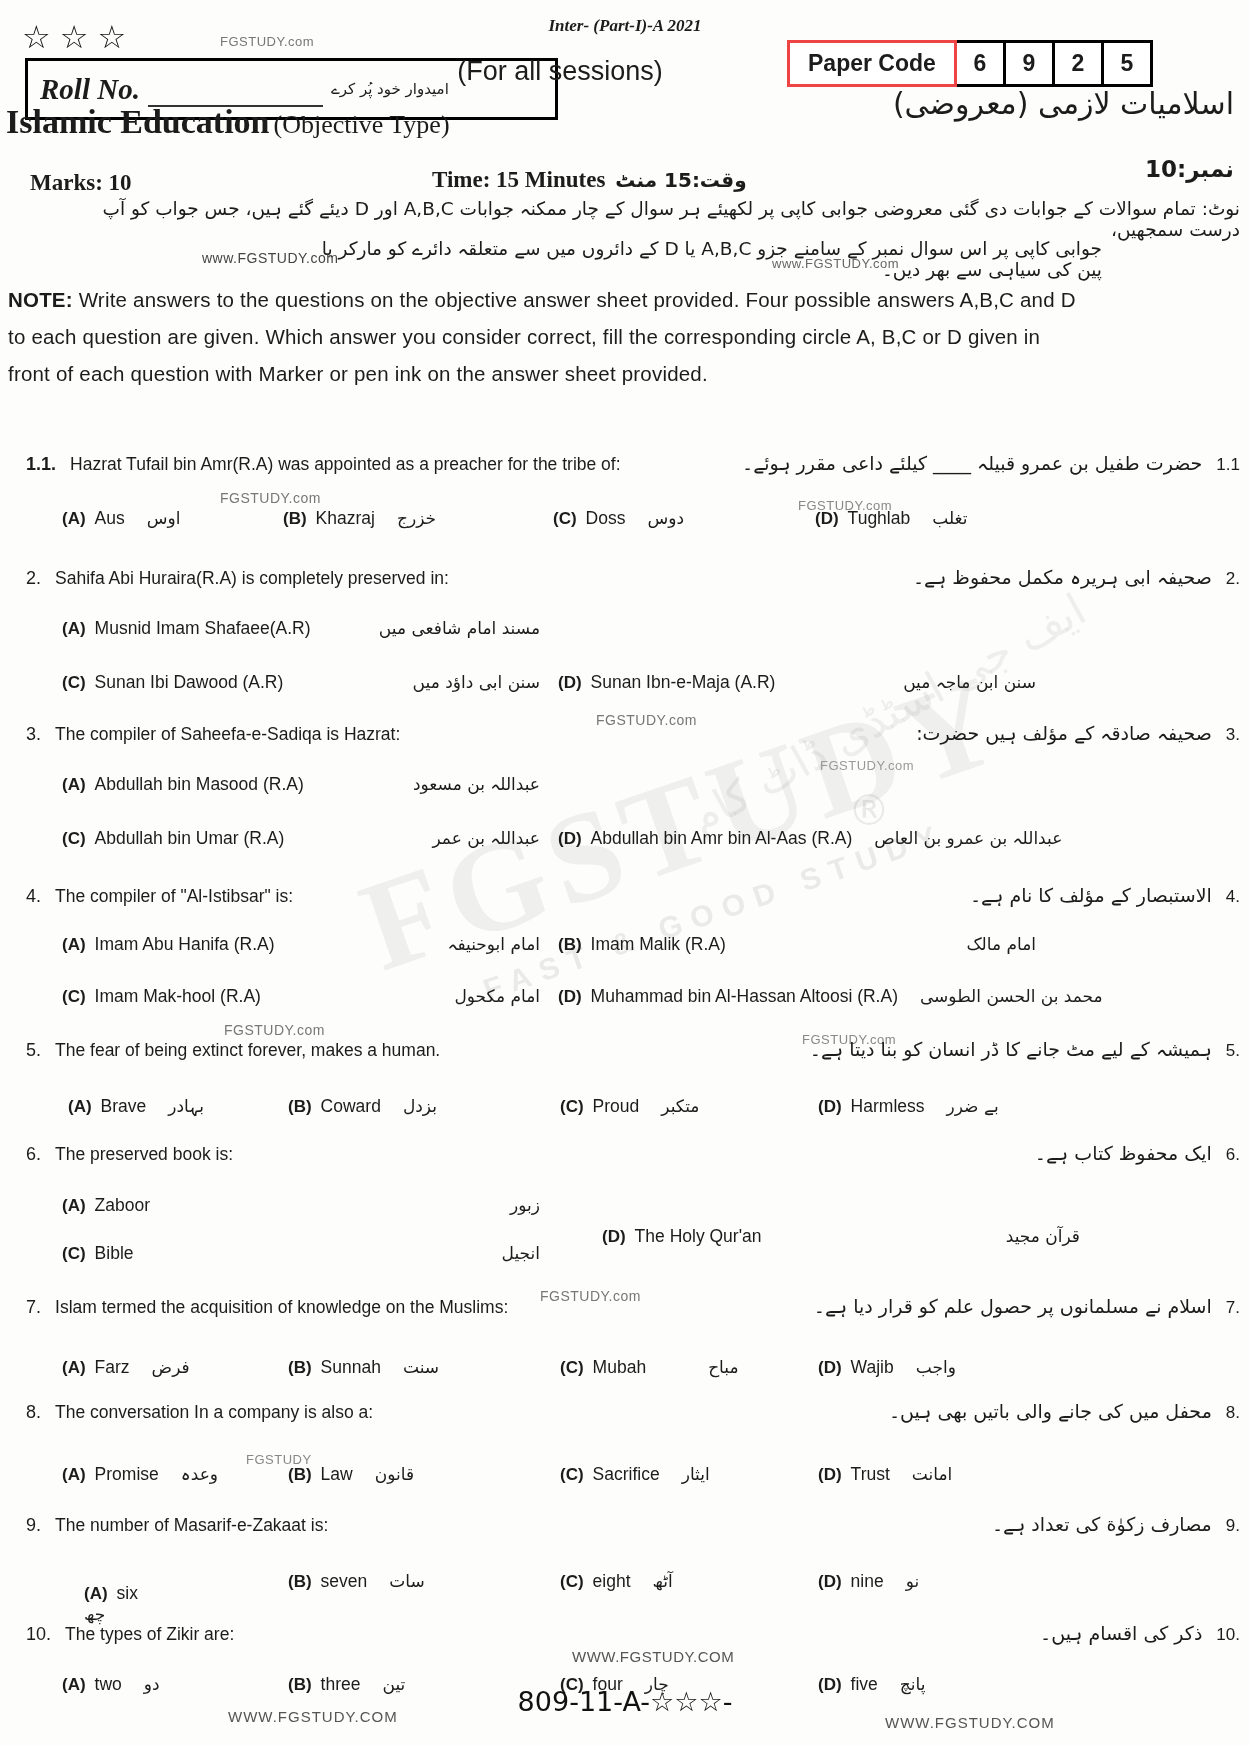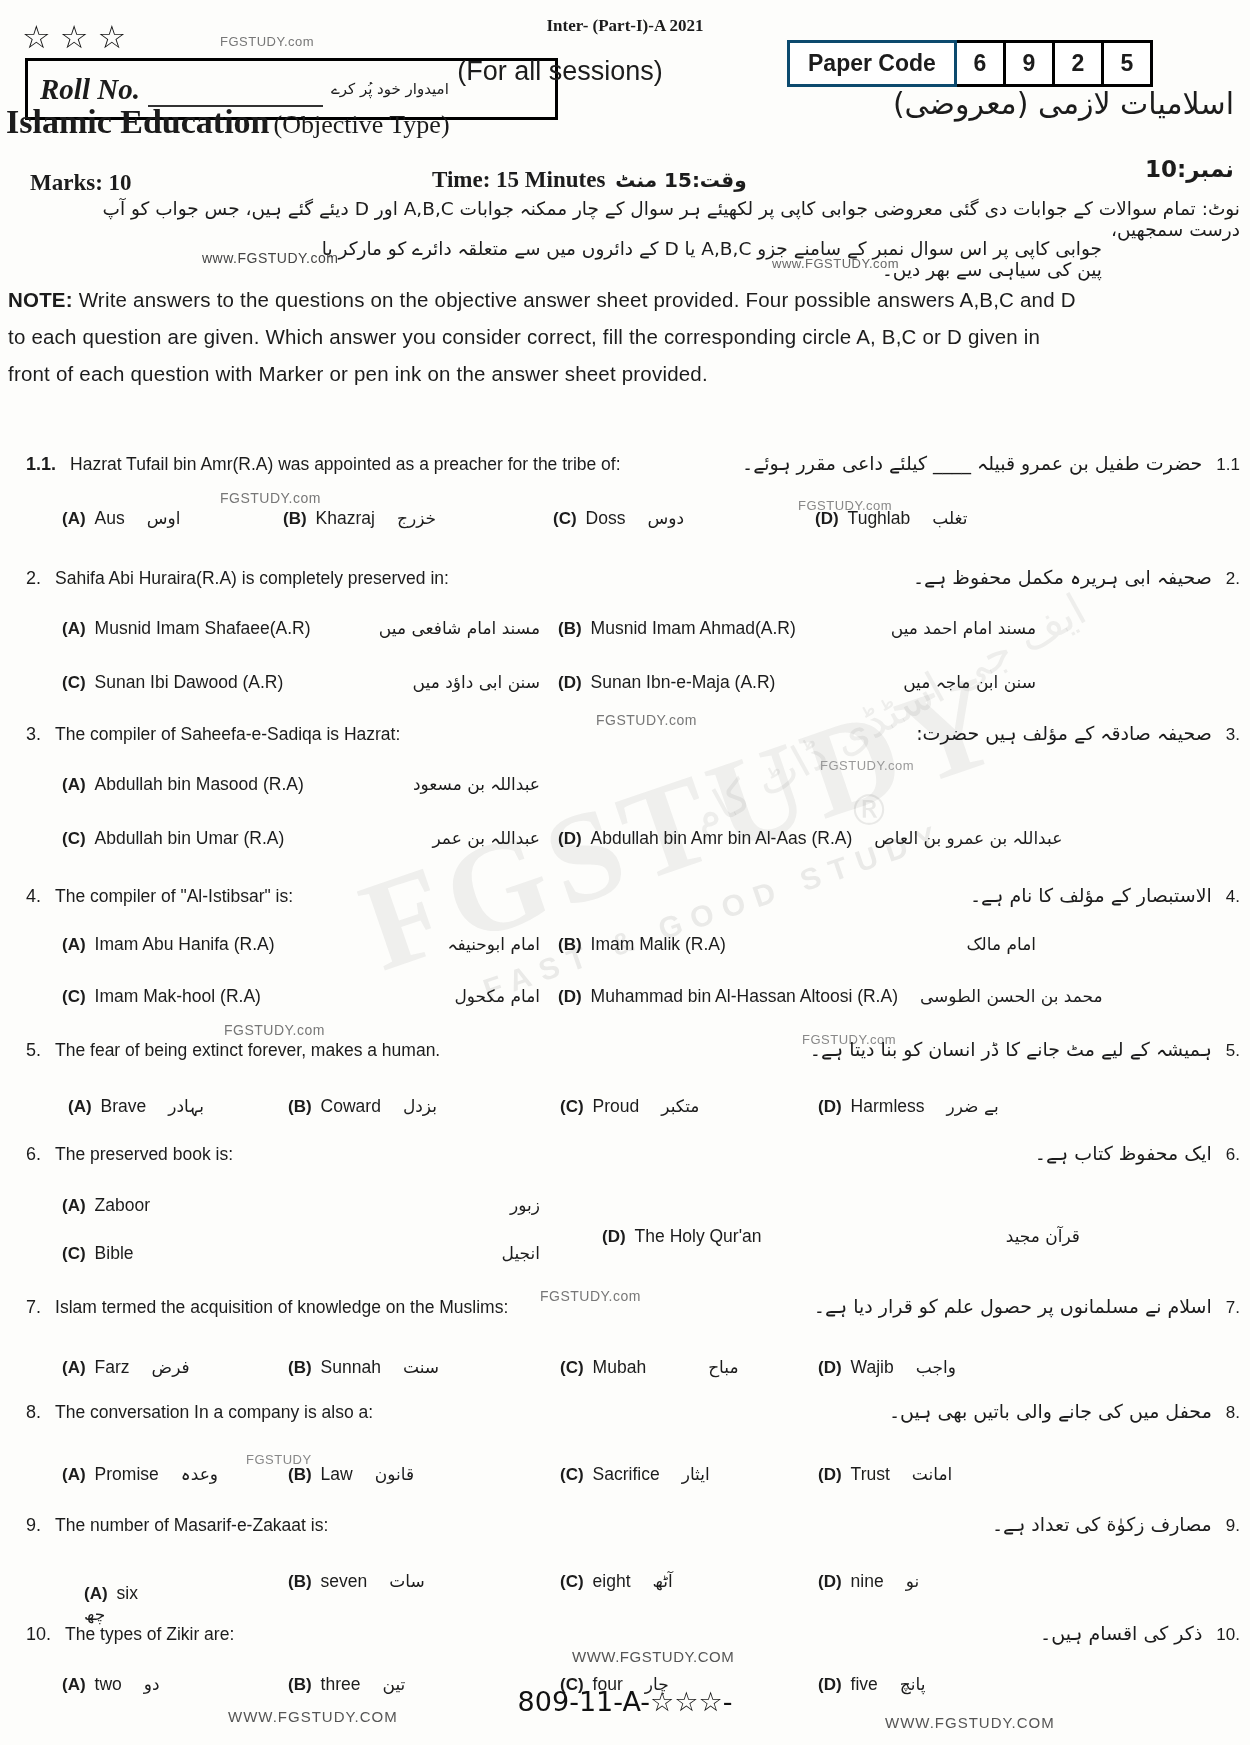--- a/index.html
+++ b/index.html
@@ -3,30 +3,30 @@
 <meta charset="utf-8">
 <style>
   *{margin:0;padding:0;box-sizing:border-box}
   html,body{background:#ddd}
   .page{position:relative;width:1250px;height:1745px;margin:0 auto;background:#fdfdfb;
         color:#1c1c1c;font-family:"Liberation Sans",sans-serif;overflow:hidden}
   .abs{position:absolute}
   .urdu{font-family:"DejaVu Sans",sans-serif;direction:rtl;unicode-bidi:isolate}
   
   .top-line{top:16px;left:0;right:0;text-align:center;font-family:"Liberation Serif",serif;
-            font-weight:bold;font-size:17px}
+            font-style:italic;font-weight:bold;font-size:17px}
   .stars{left:22px;top:18px;font-family:"DejaVu Sans",sans-serif;font-size:32px;letter-spacing:9px;color:#111}
   .roll-box{left:25px;top:58px;width:533px;height:62px;border:3px solid #000;
             display:flex;align-items:center;padding:0 12px}
   .roll-label{font-family:"Liberation Serif",serif;font-style:italic;font-weight:bold;font-size:29px;white-space:nowrap}
   .roll-line{flex:1;max-width:175px;border-bottom:2px solid #333;height:36px;margin:0 8px}
   .roll-urdu{font-size:15px;white-space:nowrap}
   .sessions{left:335px;top:56px;width:450px;text-align:center;font-weight:normal;font-size:27px}
   .pc{left:787px;top:40px;display:flex;align-items:stretch}
-  .pc-label{border:3px solid #0c4a6e;padding:7px 18px;font-weight:bold;font-size:23px;background:#fff}
+  .pc-label{border:3px solid #ef4444;padding:7px 18px;font-weight:bold;font-size:23px;background:#fff}
   .pc-cell{border:3px solid #000;border-left:none;width:49px;display:flex;align-items:center;
            justify-content:center;font-weight:bold;font-size:23px;background:#fff}
   .title-ur{right:16px;top:86px;font-size:30px;font-weight:normal}
   .title-en{left:6px;top:103px;font-family:"Liberation Serif",serif}
   .title-en .t-main{font-weight:bold;font-size:34px}
   .title-en .t-suffix{font-size:26px}
   .marks{left:30px;top:170px;font-family:"Liberation Serif",serif;font-weight:bold;font-size:23px}
   .time{left:432px;top:167px;font-family:"Liberation Serif",serif;font-weight:bold;font-size:23px;display:flex;gap:10px;align-items:baseline}
   .time .t-ur{font-size:20px;font-weight:bold}
   .num-ur{right:16px;top:156px;font-size:23px;font-weight:bold}
@@ -158,24 +158,20 @@
           <span class="q-num">2.</span>
           <span class="q-en">Sahifa Abi Huraira(R.A) is completely preserved in:</span>
           <span class="sp"></span>
           <span class="q-ur urdu">صحیفہ ابی ہریرہ مکمل محفوظ ہے۔</span>
           <span class="q-num-r">2.</span>
         </div>
         <div class="opt opt-grid" style="left: 62px; top: 52px;">
           <span class="opt-main"><span class="opt-label">(A)</span><span class="opt-en">Musnid Imam Shafaee(A.R)</span></span>
           <span class="opt-ur urdu">مسند امام شافعی میں</span>
         </div>
-        <div class="opt opt-grid" style="left: 558px; top: 52px;">
-          <span class="opt-main"><span class="opt-label">(B)</span><span class="opt-en">Musnid Imam Ahmad(A.R)</span></span>
-          <span class="opt-ur urdu">مسند امام احمد میں</span>
-        </div>
         <div class="opt opt-grid" style="left: 62px; top: 106px;">
           <span class="opt-main"><span class="opt-label">(C)</span><span class="opt-en">Sunan Ibi Dawood (A.R)</span></span>
           <span class="opt-ur urdu">سنن ابی داؤد میں</span>
         </div>
         <div class="opt opt-grid" style="left: 558px; top: 106px;">
           <span class="opt-main"><span class="opt-label">(D)</span><span class="opt-en">Sunan Ibn-e-Maja (A.R)</span></span>
           <span class="opt-ur urdu">سنن ابن ماجہ میں</span>
         </div>
       </div>
       <div class="q q2" style="top: 722px;">

